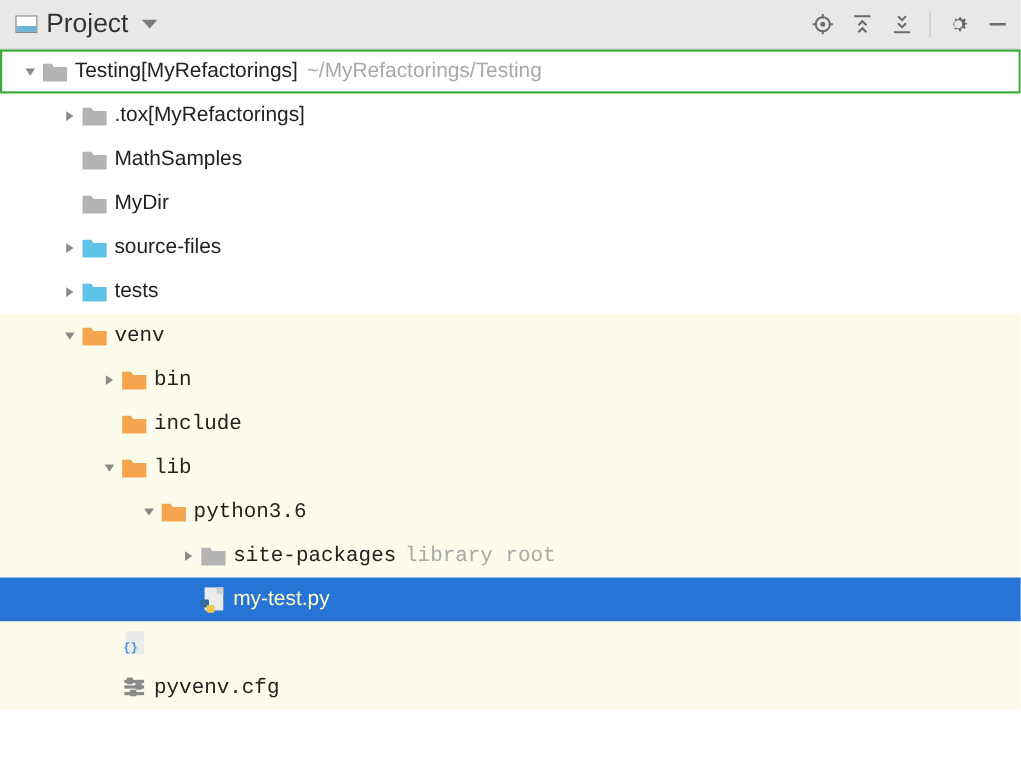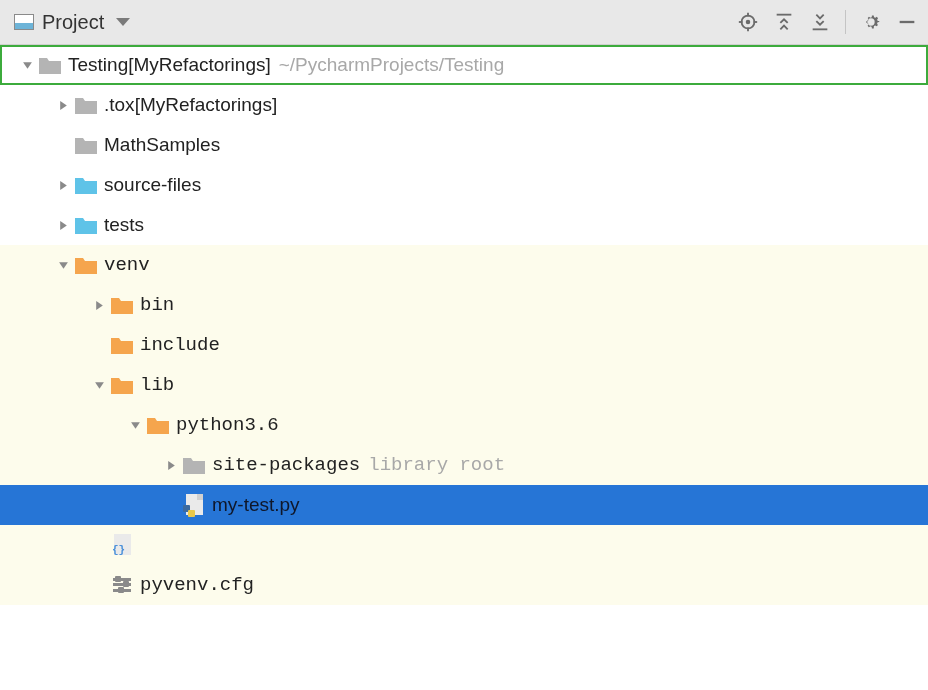--- a/index.html
+++ b/index.html
@@ -20,37 +20,37 @@
     align-items: center;
     padding: 0 10px 0 14px;
   }
   .toolbar-left { display: flex; align-items: center; gap: 8px; }
   .toolbar-right { margin-left: auto; display: flex; align-items: center; gap: 14px; }
   .proj-icon {
     width: 20px; height: 16px; border: 1.5px solid #8a8a8a;
     background: linear-gradient(#fff 60%, #6db4d8 60%);
     position: relative;
   }
-  .proj-title { color: #333; font-size: 20px; }
+  .proj-title { color: #333; font-size: 24px; }
   .dropdown-arrow {
     width: 0; height: 0; border-left: 7px solid transparent;
     border-right: 7px solid transparent; border-top: 8px solid #7a7a7a;
     margin-left: 4px;
   }
   .tb-icon { width: 22px; height: 22px; color: #6b6b6b; display: flex; align-items: center; justify-content: center; cursor: pointer; }
   .tb-icon svg { width: 100%; height: 100%; }
   .divider { width: 1px; height: 24px; background: #c4c4c4; }
   .tree { position: relative; }
   .row {
     height: 40px; display: flex; align-items: center;
     padding-left: 16px; white-space: nowrap; position: relative;
   }
   .row.highlighted { outline: 2px solid #3cab3c; outline-offset: -2px; }
   .row.excluded { background: #fdfcec; font-family: Liberation Mono, monospace; }
-  .row.selected { background: #2675d6; color: #0f172a; }
+  .row.selected { background: #2675d6; color: #fef9c3; }
   .indent { flex: 0 0 auto; }
   .arrow {
     width: 22px; display: inline-flex; align-items: center; justify-content: center;
     flex: 0 0 22px;
   }
   .arrow svg { width: 11px; height: 11px; }
   .arrow.blank { visibility: hidden; }
   .icon { width: 24px; height: 22px; flex: 0 0 24px; display: inline-flex; align-items: center; justify-content: center; margin-right: 6px; }
   .folder-gray svg path { fill: #b4b4b4; }
   .folder-blue svg path { fill: #5fc3e8; }
@@ -131,21 +131,21 @@
           <path d="M1 2 L9 2 L5 8 Z" fill="#8a8a8a"></path>
         </svg>
       </span>
       <span class="icon folder-gray">
         <svg viewBox="0 0 24 20">
           <path d="M1 3h8l2 3h12v13H1z"></path>
         </svg>
       </span>
       <span class="label">Testing</span> 
       <span class="bold">[MyRefactorings]</span>
-      <span class="suffix">~/PycharmProjects/Testing</span>
+      <span class="suffix">~/MyRefactorings/Testing</span>
     </div>
     <div class="row">
       <span class="indent" style="width:36px"></span>
       <span class="arrow">
         <svg viewBox="0 0 10 10">
           <path d="M2 1 L8 5 L2 9 Z" fill="#8a8a8a"></path>
         </svg>
       </span>
       <span class="icon folder-gray">
         <svg viewBox="0 0 24 20">
@@ -157,20 +157,30 @@
     </div>
     <div class="row">
       <span class="indent" style="width:36px"></span>
       <span class="arrow blank"></span>
       <span class="icon folder-gray">
         <svg viewBox="0 0 24 20">
           <path d="M1 3h8l2 3h12v13H1z"></path>
         </svg>
       </span>
       <span class="label">MathSamples</span>
+    </div>
+    <div class="row">
+      <span class="indent" style="width:36px"></span>
+      <span class="arrow blank"></span>
+      <span class="icon folder-gray">
+        <svg viewBox="0 0 24 20">
+          <path d="M1 3h8l2 3h12v13H1z"></path>
+        </svg>
+      </span>
+      <span class="label">MyDir</span>
     </div>
     <div class="row">
       <span class="indent" style="width:36px"></span>
       <span class="arrow">
         <svg viewBox="0 0 10 10">
           <path d="M2 1 L8 5 L2 9 Z" fill="#8a8a8a"></path>
         </svg>
       </span>
       <span class="icon folder-blue">
         <svg viewBox="0 0 24 20">

